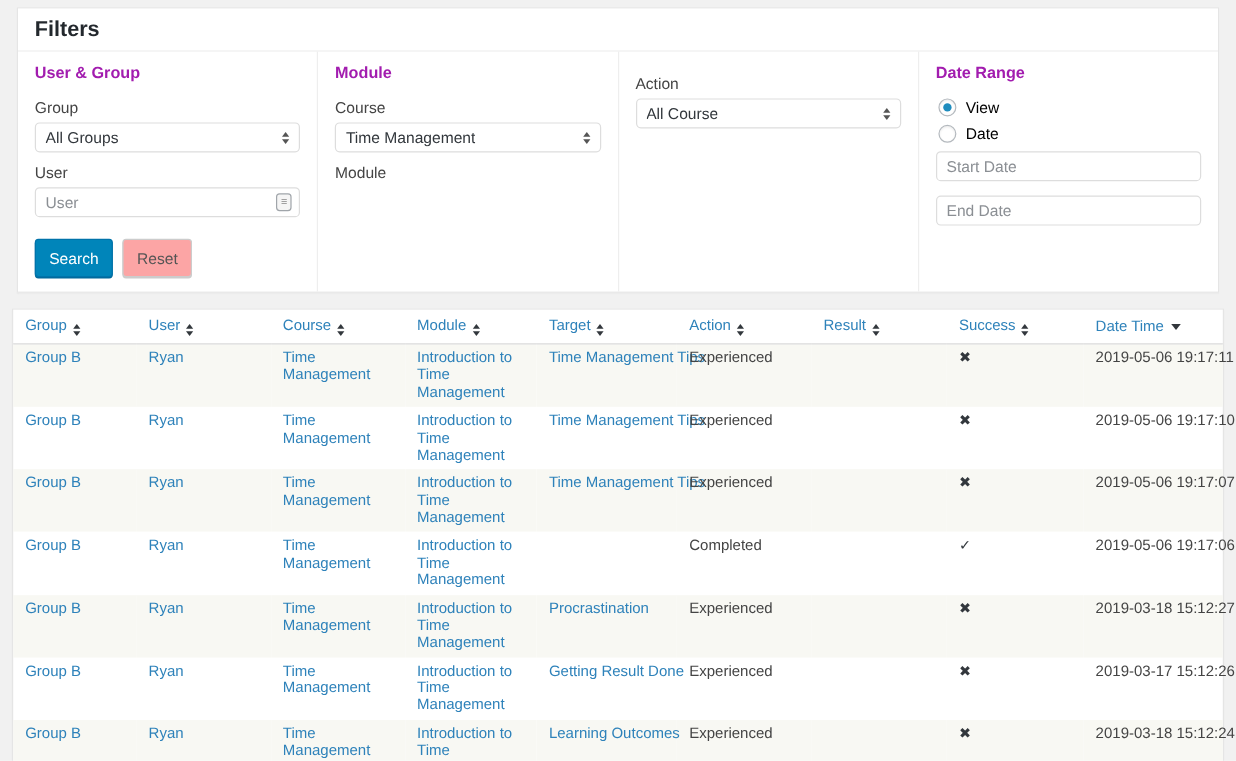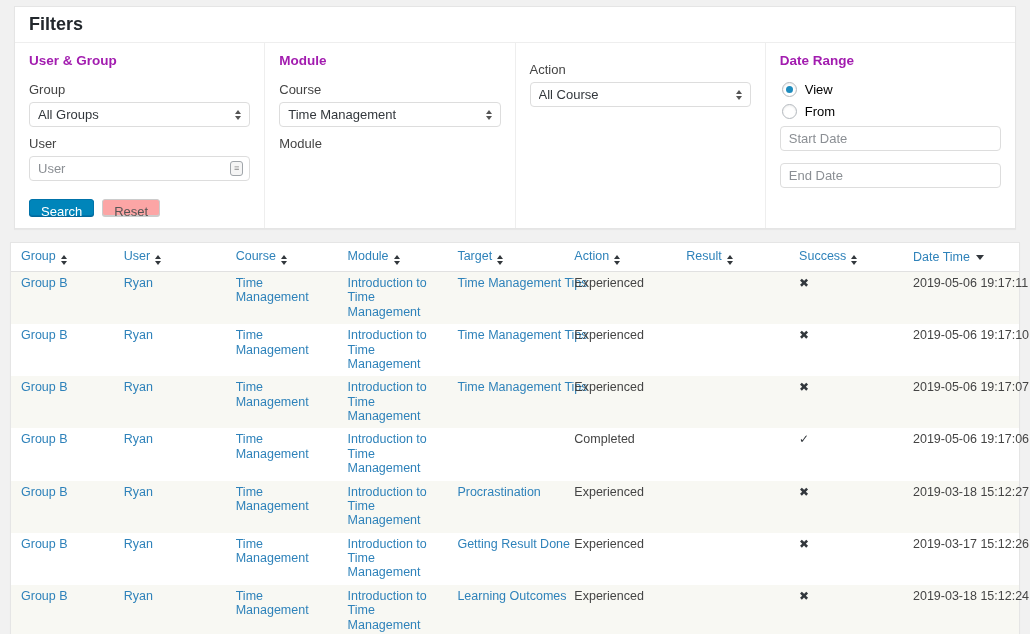--- a/index.html
+++ b/index.html
@@ -75,21 +75,21 @@
     background: #fff; position: relative;
     box-shadow: inset 0 1px 2px rgba(0,0,0,.08);
   }
   .radio.checked::after {
     content: ""; position: absolute; top: 3px; left: 3px;
     width: 7px; height: 7px; border-radius: 50%;
     background: #1e8cbe;
   }
 
   .filters-actions { margin-top: 18px; display: flex; gap: 8px; }
-  .btn { font-family: inherit; font-size: 13px; border-radius: 3px; padding: 4px 11px; height: 17px; cursor: pointer; }
+  .btn { font-family: inherit; font-size: 13px; border-radius: 3px; padding: 4px 11px; height: 32px; cursor: pointer; }
   .btn-primary {
     background: #0085ba; border: 1px solid #0073aa;
     box-shadow: 0 1px 0 #006799; color: #fff;
   }
   .btn-secondary {
     background: #fca5a5; border: 1px solid #ccc;
     box-shadow: 0 1px 0 #ccc; color: #555;
   }
 
   
@@ -169,21 +169,21 @@
       </div>
 
       <div class="filter-col">
         <div class="filter-heading">Date Range</div>
         <label class="radio-row">
           <span class="radio checked"></span>
           <span>View</span>
         </label>
         <label class="radio-row">
           <span class="radio"></span>
-          <span>From</span>
+          <span>Date</span>
         </label>
         <input class="control" type="text" style="margin-bottom: 12px;" placeholder="Start Date">
         <input class="control" type="text" placeholder="End Date" style="">
       </div>
 
     </div>
   </section>
 
   <section class="panel table-panel">
     <table>

